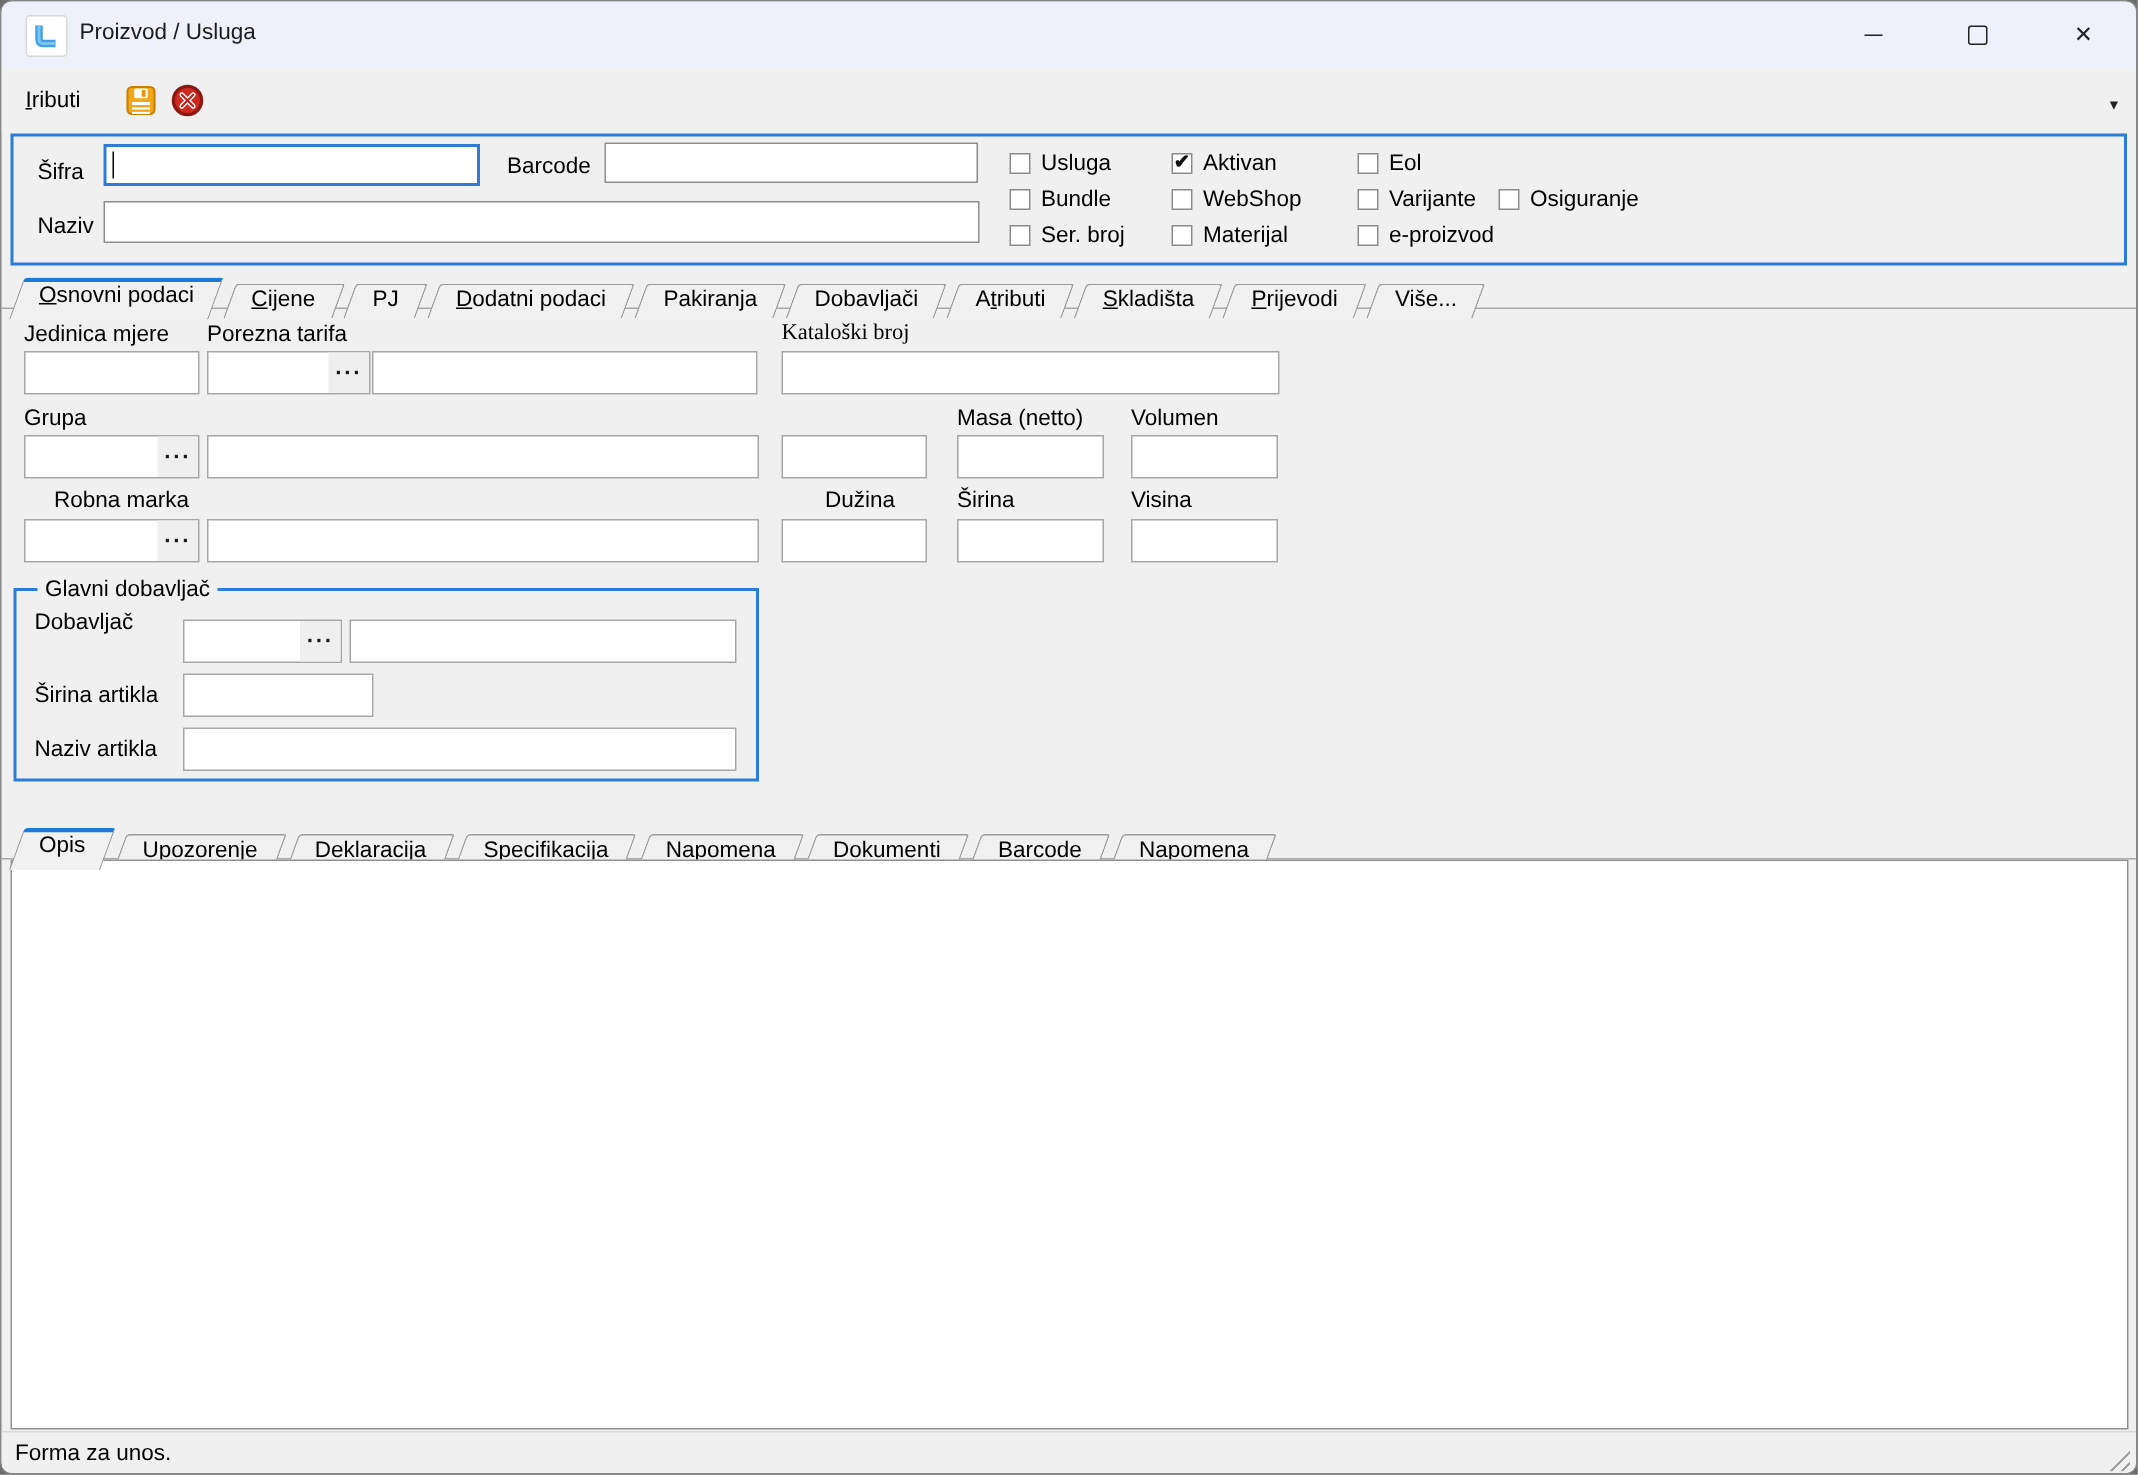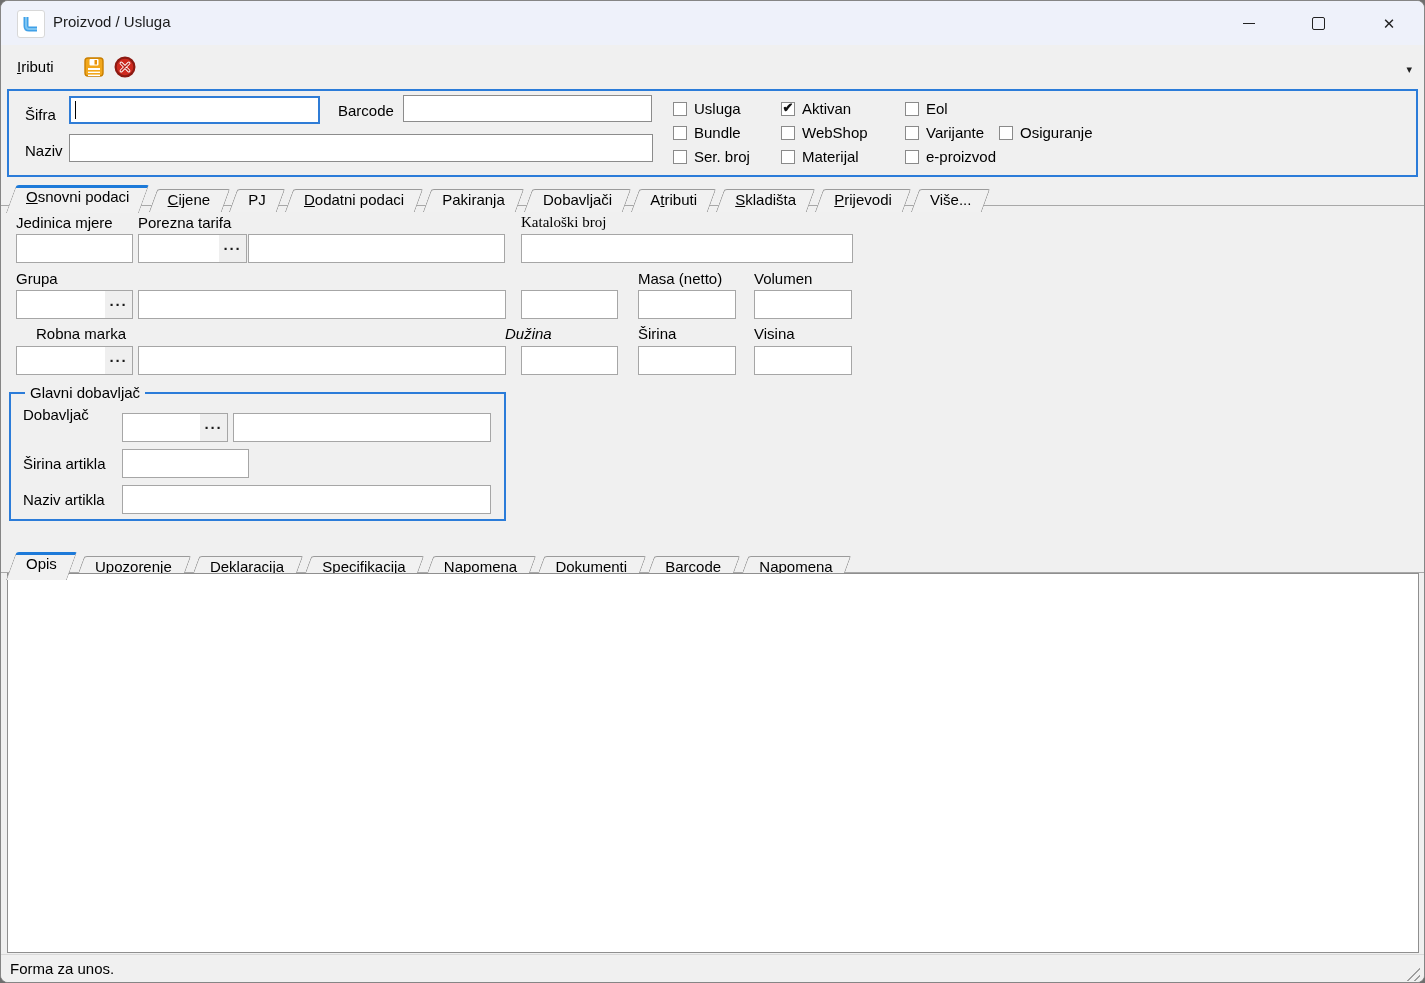--- a/index.html
+++ b/index.html
@@ -227,21 +227,21 @@
 
   <div class="lookup" style="left:15px;top:289px;width:117px;height:29px;">
     <button class="lbtn">···</button>
   </div>
   <input class="tin" style="left: 137px; top: 289px; width: 368px; height: 29px; border-color: rgb(166, 166, 166);">
   <input class="tin" style="left: 520px; top: 289px; width: 97px; height: 29px; border-color: rgb(166, 166, 166);">
   <input class="tin" style="left: 637px; top: 289px; width: 98px; height: 29px; border-color: rgb(166, 166, 166);">
   <input class="tin" style="left: 753px; top: 289px; width: 98px; height: 29px; border-color: rgb(166, 166, 166);">
 
   <div class="flabel" style="left:15px;top:324px;margin-left:20px;">Robna marka</div>
-  <div class="flabel" style="left:504px;top:324px;font-style:italic;">Dužina</div>
+  <div class="flabel" style="left:549px;top:324px;">Dužina</div>
   <div class="flabel" style="left:637px;top:324px;">Širina</div>
   <div class="flabel" style="left:753px;top:324px;">Visina</div>
 
   <div class="lookup" style="left:15px;top:345px;width:117px;height:29px;">
     <button class="lbtn">···</button>
   </div>
   <input class="tin" style="left: 137px; top: 345px; width: 368px; height: 29px; border-color: rgb(166, 166, 166);">
   <input class="tin" style="left: 520px; top: 345px; width: 97px; height: 29px; border-color: rgb(166, 166, 166);">
   <input class="tin" style="left: 637px; top: 345px; width: 98px; height: 29px; border-color: rgb(166, 166, 166);">
   <input class="tin" style="left: 753px; top: 345px; width: 98px; height: 29px; border-color: rgb(166, 166, 166);">

